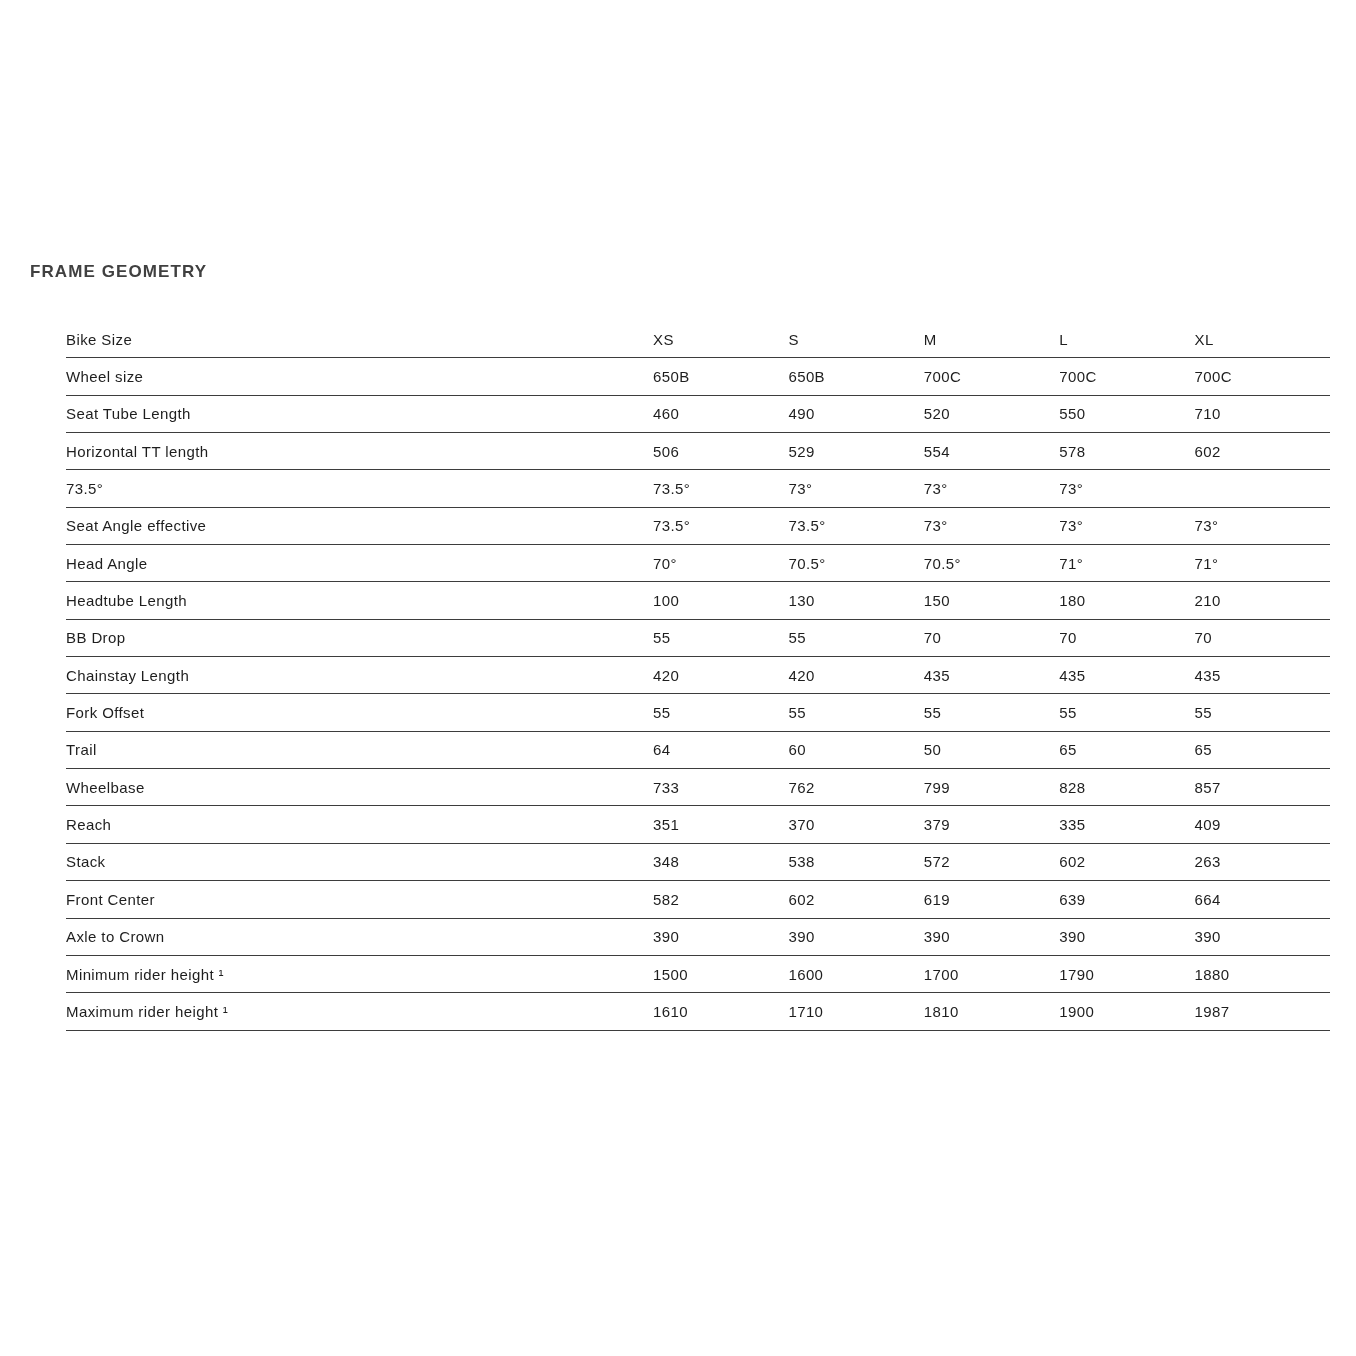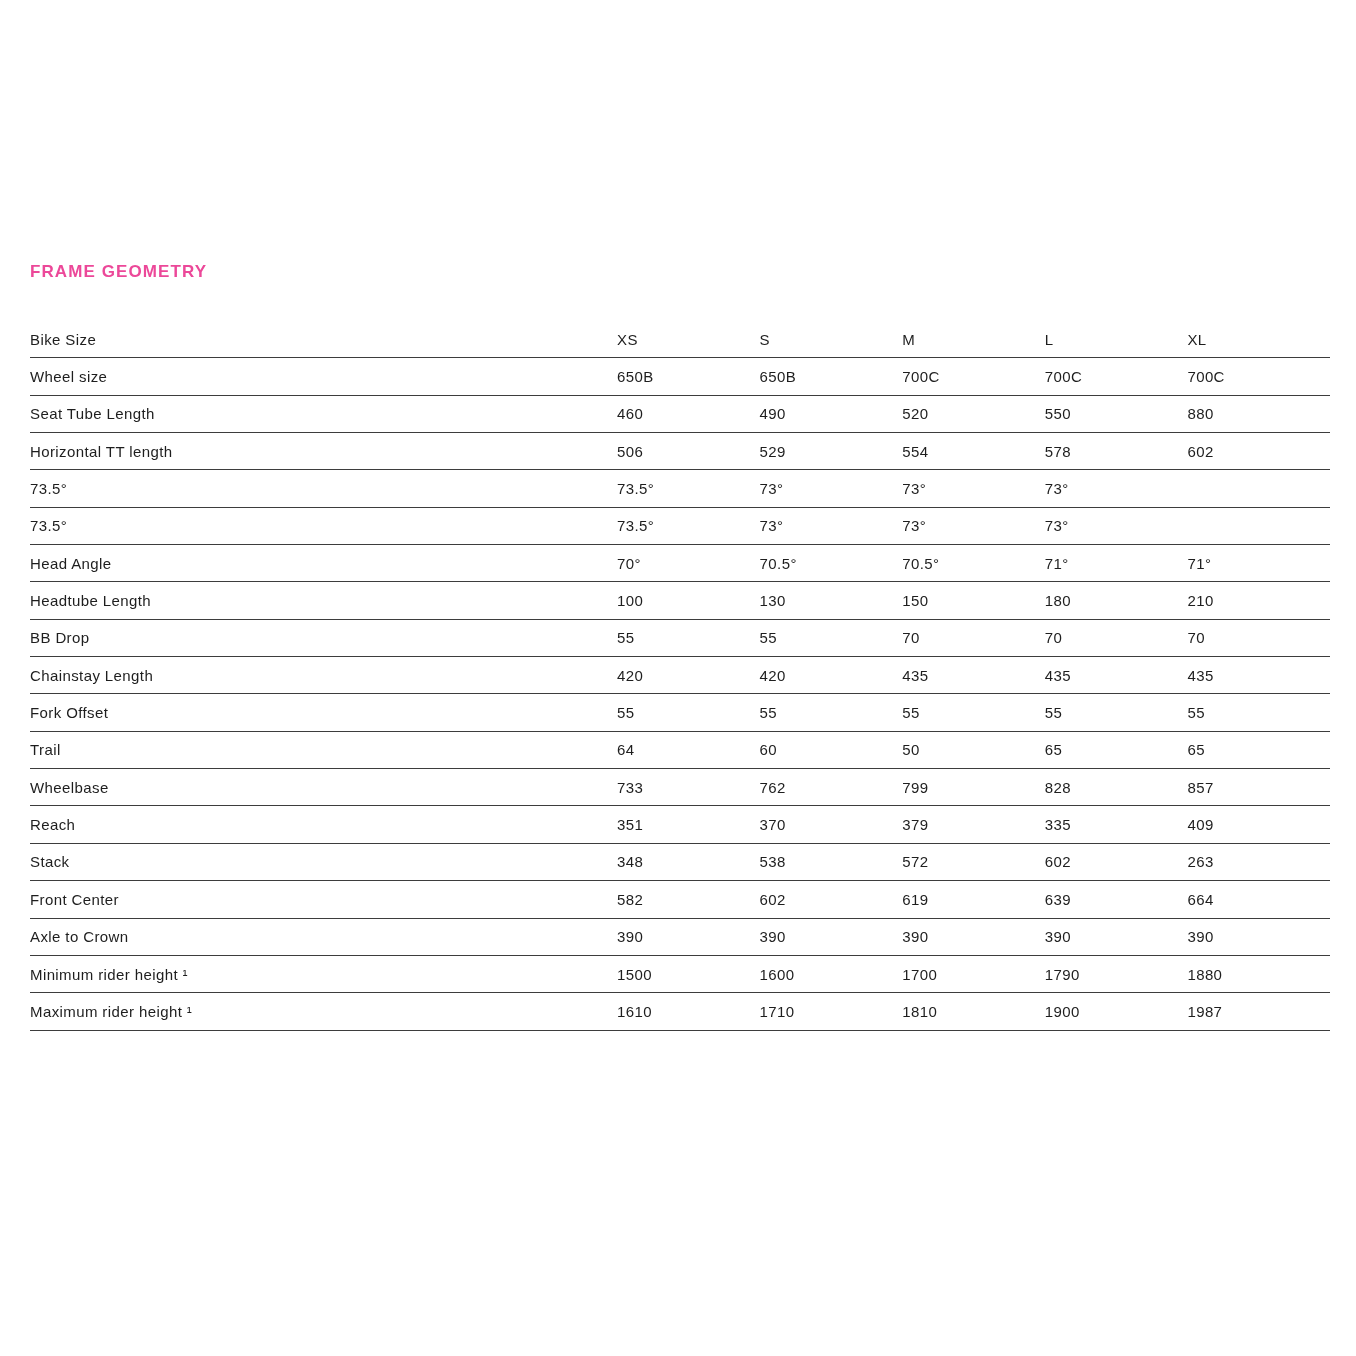--- a/index.html
+++ b/index.html
@@ -16,32 +16,33 @@
   }
   .page {
     padding: 0 26px 0 30px;
   }
   .section-title {
     margin: 0;
     padding-top: 262px;
     font-size: 17px;
     font-weight: bold;
     letter-spacing: 1.1px;
-    color: #ec4899;
+    color: #404040;
   }
   .geo-table {
     margin-top: 39px;
   }
   .row {
     display: grid;
     grid-template-columns: 587px repeat(5, 1fr);
     box-sizing: border-box;
     height: 37.35px;
     align-items: center;
     border-bottom: 1px solid #3d3d3d;
+    margin-left: 36px;
   }
   .cell {
     font-size: 15px;
     letter-spacing: 0.4px;
     white-space: nowrap;
     color: #1e1e1e;
   }
 </style>
 </head>
 <body>
@@ -65,38 +66,39 @@
         <div class="cell value">700C</div>
         <div class="cell value">700C</div>
         <div class="cell value">700C</div>
       </div>
       <div class="row">
         <div class="cell label">Seat Tube Length</div>
         <div class="cell value">460</div>
         <div class="cell value">490</div>
         <div class="cell value">520</div>
         <div class="cell value">550</div>
-        <div class="cell value">880</div>
+        <div class="cell value">710</div>
       </div>
       <div class="row">
         <div class="cell label">Horizontal TT length</div>
         <div class="cell value">506</div>
         <div class="cell value">529</div>
         <div class="cell value">554</div>
         <div class="cell value">578</div>
         <div class="cell value">602</div>
       </div>
       <div class="row">
         <div class="cell value">73.5°</div>
         <div class="cell value">73.5°</div>
         <div class="cell value">73°</div>
         <div class="cell value">73°</div>
         <div class="cell value">73°</div>
       </div>
       <div class="row">
+        <div class="cell label">Seat Angle effective</div>
         <div class="cell value">73.5°</div>
         <div class="cell value">73.5°</div>
         <div class="cell value">73°</div>
         <div class="cell value">73°</div>
         <div class="cell value">73°</div>
       </div>
       <div class="row">
         <div class="cell label">Head Angle</div>
         <div class="cell value">70°</div>
         <div class="cell value">70.5°</div>

